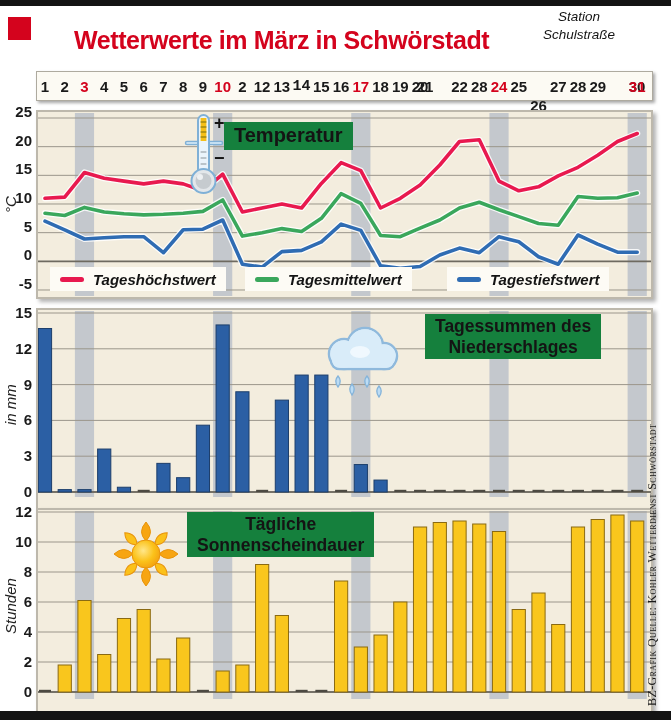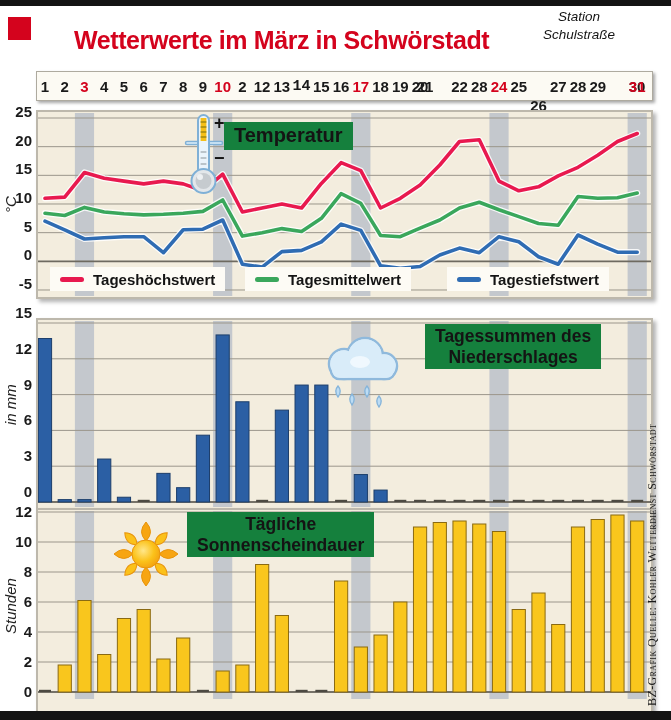--- a/index.html
+++ b/index.html
@@ -40,21 +40,21 @@
   #row-temp { top:108px; height:194px; }
   #row-precip { top:306px; height:198px; }
   #row-sun { top:506px; height:200px; }
 
   .panel {
     position:absolute; left:36px; top:2px; width:617px;
     background:#f3edde; border:2px solid #bdb8ac;
     box-shadow:3px 3px 4px rgba(0,0,0,0.3);
   }
   #panel-temp { height:189px; }
-  #panel-precip { height:209px;margin-top:10px; }
+  #panel-precip { height:209px; }
   #panel-sun { height:210px; }
   .panel svg.plot { position:absolute; left:0; top:0; }
 
   .y-tick {
     position:absolute; left:2px; width:30px; height:18px; text-align:right;
     font-size:15px; font-weight:bold; color:#1a1a1a; line-height:18px;
   }
   .y-axis-title {
     position:absolute; left:1px; top:0; width:18px; height:100%;
     display:flex; align-items:center; justify-content:center;
@@ -67,21 +67,21 @@
     font-weight:bold; color:#141414; text-align:center; line-height:1.18;
   }
   #title-temp { left:186px; top:10px; font-size:20px; }
   #title-precip { left:387px; top:4px; font-size:17.5px; }
   #title-sun { left:149px; top:2px; font-size:17.5px; }
 
   
   .legend-item {
     position:absolute; top:155px; height:24px; background:#fdfbf5;
     display:flex; align-items:center; padding:0 10px;
-    font-weight:bold; font-size:15px; color:#141414; white-space:nowrap;
+    font-style:italic; font-weight:bold; font-size:15px; color:#141414; white-space:nowrap;
   }
   .legend-dash { display:inline-block; width:24px; height:5px; border-radius:3px; margin-right:9px; }
   #legend-max { left:12px; }
   #legend-mean { left:207px; }
   #legend-min { left:409px; }
 
   .icon-abs { position:absolute; }
 
   
   #credit {

